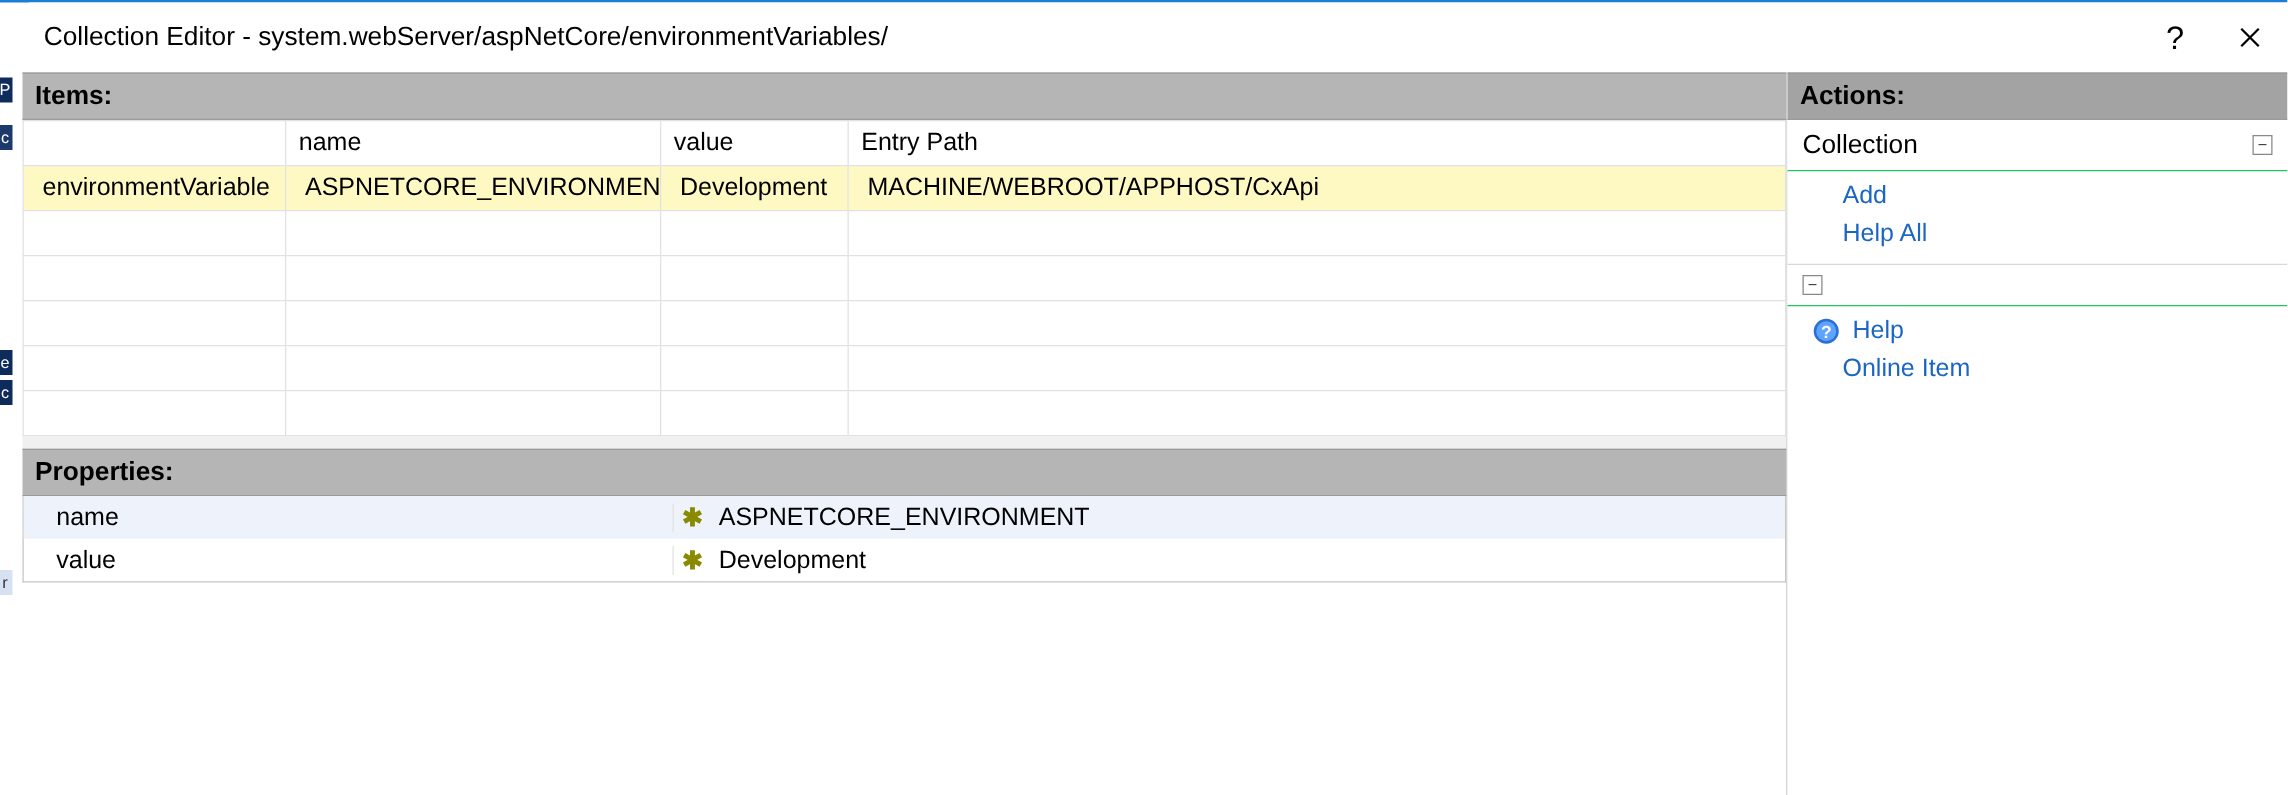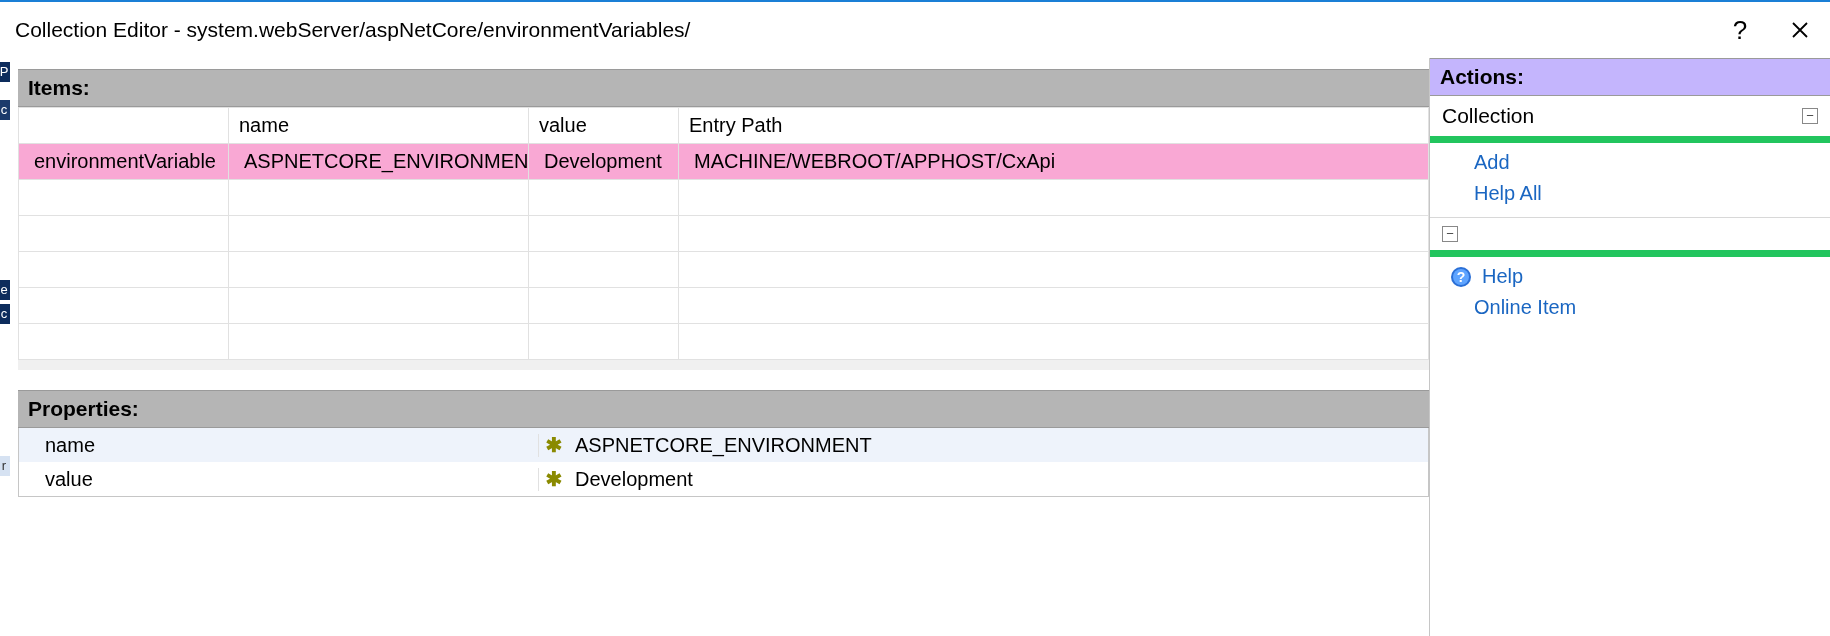--- a/index.html
+++ b/index.html
@@ -34,21 +34,21 @@
     height:20px;
     background:#0d2c5c;
     color:#fff;
     font-size:13px;
     line-height:20px;
     text-align:center;
     overflow:hidden;
   }
   .titlebar {
     position: absolute;
-    left: 3px; top: 0; right: 0;
+    left: 23px; top: 0; right: 0;
     height: 56px;
     background: #fff;
     display: flex;
     align-items: center;
     padding-left: 12px;
   }
   .titlebar .title {
     font-size: 21px;
     color: #000;
     white-space: nowrap;
@@ -98,21 +98,20 @@
     padding: 6px 10px;
     border-top: 1px solid #9a9a9a;
     border-bottom: 1px solid #9a9a9a;
   }
 
   
   .items-wrap {
     flex: 0 0 auto;
     display:flex;
     flex-direction:column;
-    margin-top:11px;
   }
   .grid {
     width: 100%;
     border-collapse: collapse;
     table-layout: fixed;
     background:#fff;
   }
   .grid th, .grid td {
     border: 1px solid #e1e1e1;
     text-align: left;
@@ -121,31 +120,31 @@
     font-size: 20px;
     height: 36px;
     white-space: nowrap;
     overflow: hidden;
   }
   .grid th { background:#fff; color:#000;}
   .grid .c0 { width: 210px; }
   .grid .c1 { width: 300px; }
   .grid .c2 { width: 150px; }
   .grid .c3 { }
-  .grid tbody tr.sel td { background:#f9a8d4;padding-left:15px; }
+  .grid tbody tr.sel td { background:#fef9c3;padding-left:15px; }
   .grid tbody tr.empty td { color:transparent; }
   .grid thead th.first { }
   .grid-gap {
     height: 10px;
     background:#f0f0f0;
   }
 
   
   .props-wrap {
-    margin-top: 20px;
+    margin-top: 0;
     border-radius: 21px;
   }
   .props-body {
     border: 1px solid #c6c6c6;
     border-top:none;
     background:#fff;
   }
   .prop-row {
     display: flex;
     align-items: center;
@@ -163,36 +162,36 @@
     text-align: center;
     color: #8a8a00;
     font-weight: 700;
   }
   .prop-row .pval {
     padding-left: 6px;
   }
 
   
   .act-head {
-    background: #c4b5fd;
+    background: #a3a3a3;
     font-weight: 700;
     padding: 6px 10px;
     border-top:1px solid #9a9a9a;
     border-bottom:1px solid #9a9a9a;
     font-size:21px;
   }
   .act-group-title {
     display:flex;
     align-items:center;
     justify-content:space-between;
     padding: 8px 12px;
     font-size: 21px;
     font-weight: 400;
     color:#000;
-    border-bottom:7px solid #22c55e;
+    border-bottom:1px solid #22c55e;
     background:#fff;
   }
   .act-group-title .toggle {
     width:16px; height:16px;
     border:1px solid #888;
     font-size:13px;
     line-height:13px;
     text-align:center;
     color:#444;
   }

